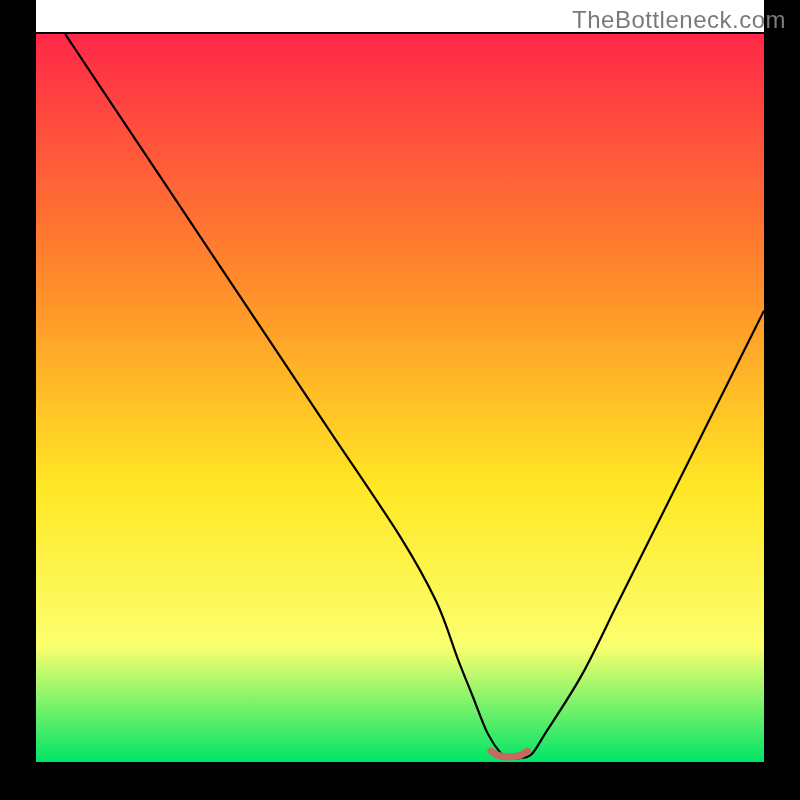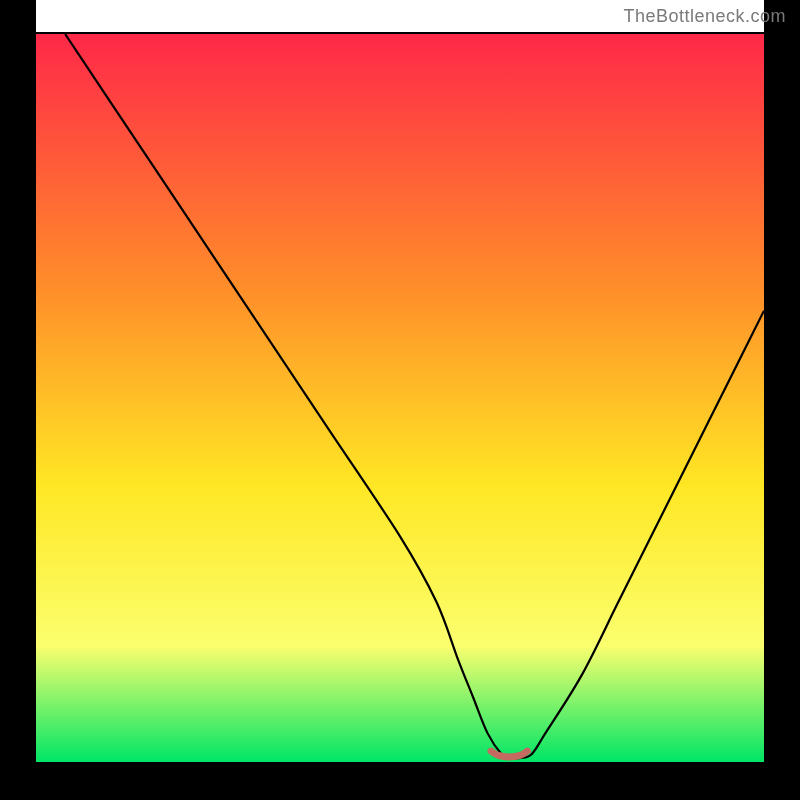--- a/index.html
+++ b/index.html
@@ -14,21 +14,21 @@
   .frame {
     position: relative;
     width: 800px;
     height: 800px;
   }
   .watermark {
     position: absolute;
     top: 6px;
     right: 14px;
     color: #7a7a7a;
-    font-size: 18px;
+    font-size: 24px;
     font-weight: 500;
     letter-spacing: 0.5px;
     z-index: 5;
   }
   svg {
     display: block;
   }
 </style>
 </head>
 <body>

